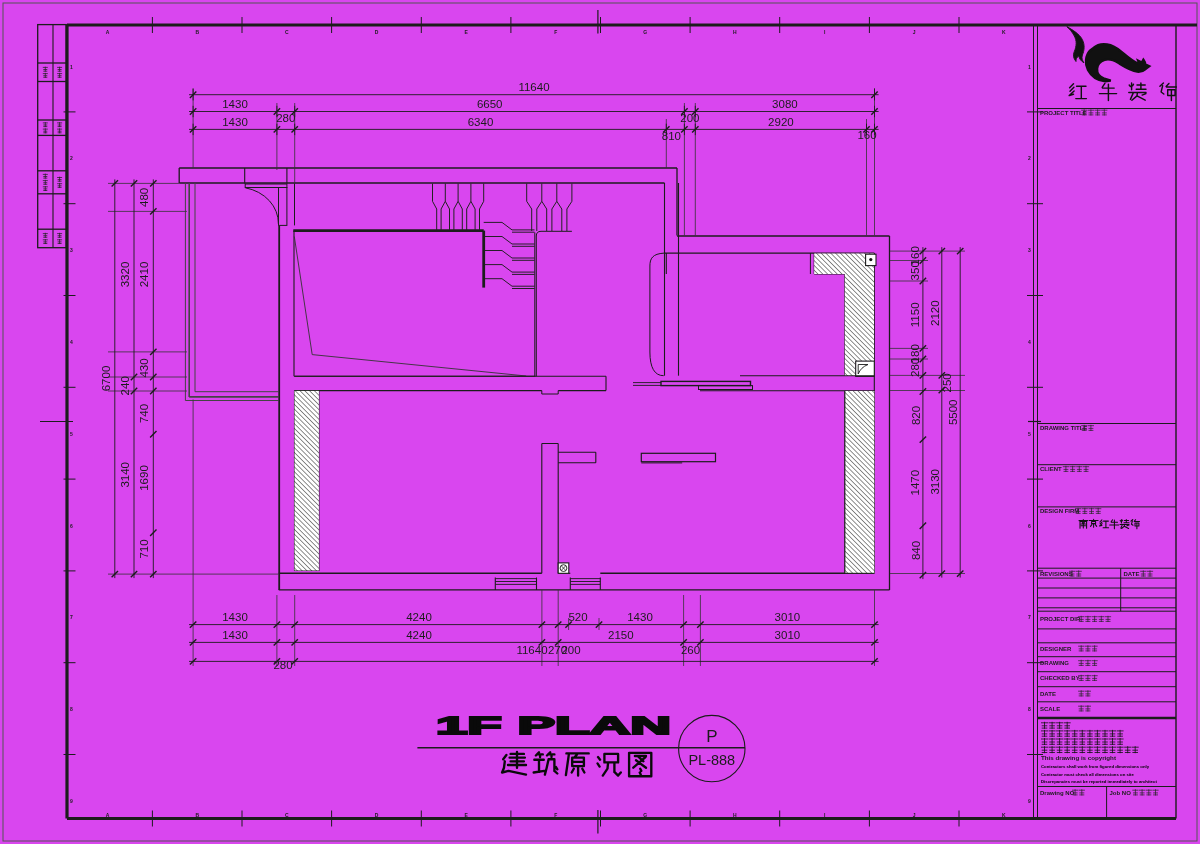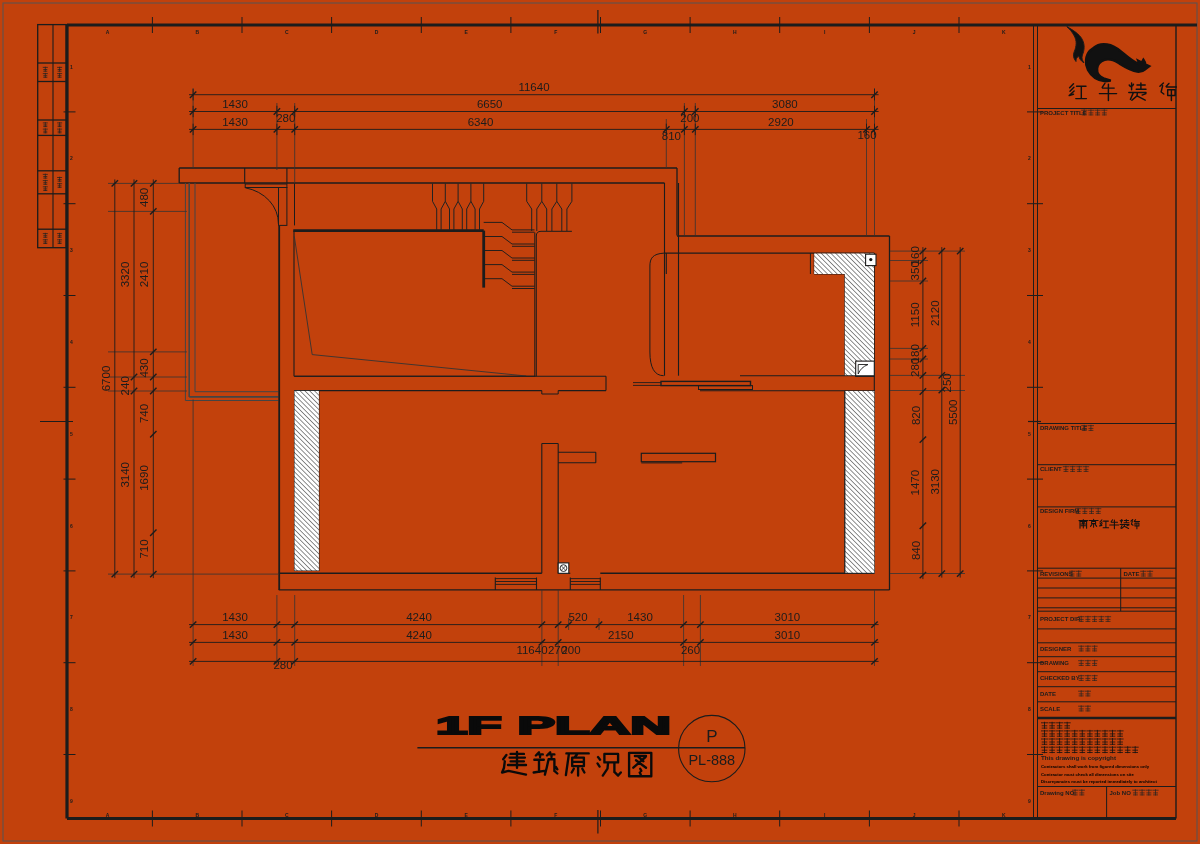--- a/index.html
+++ b/index.html
@@ -1,15 +1,15 @@
 <!DOCTYPE html>
 <html><head><meta charset="utf-8">
 <style>
 html,body{margin:0;padding:0;background:#fff;}
-#sheet{position:relative;width:1200px;height:844px;background:#c2410c;font-family:"Liberation Sans",sans-serif;}
+#sheet{position:relative;width:1200px;height:844px;background:#d946ef;font-family:"Liberation Sans",sans-serif;}
 svg text{font-family:"Liberation Sans",sans-serif;}
 </style></head>
 <body>
 
 <div id="sheet">
 <svg width="1200" height="844" viewBox="0 0 1200 844">
 <defs>
 <pattern id="ht" width="3.4" height="3.4" patternUnits="userSpaceOnUse" patternTransform="rotate(-45)">
 <rect width="3.4" height="3.4" fill="#fff"></rect>
 <line x1="0" y1="0" x2="0" y2="3.4" stroke="#1c1c1c" stroke-width="1.0"></line>

